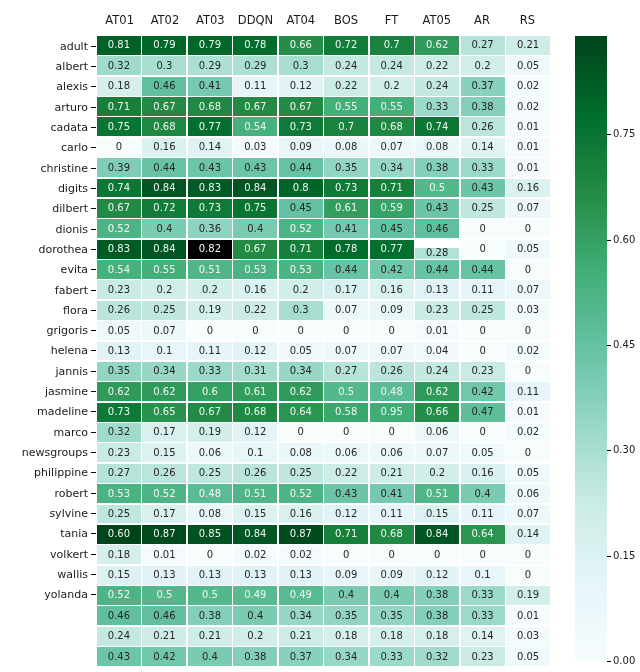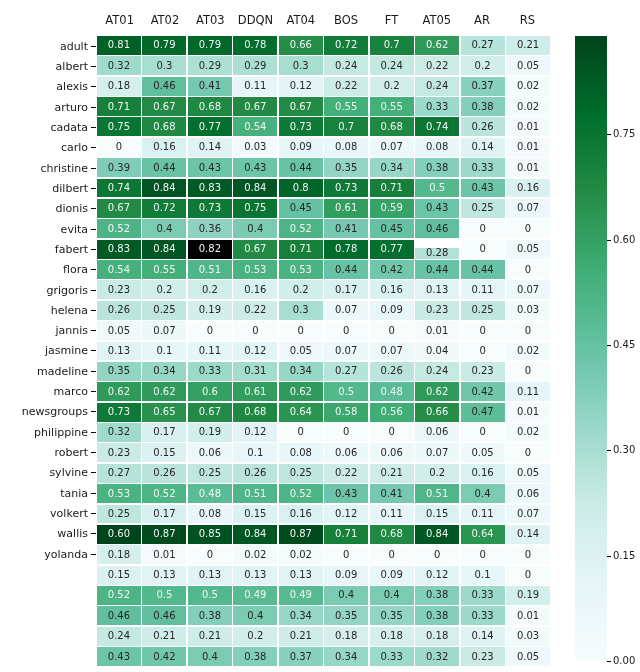--- a/index.html
+++ b/index.html
@@ -65,25 +65,33 @@
       </div>
       <div class="rlab">
         <span>carlo</span>
         <span class="tickdash"></span>
       </div>
       <div class="rlab">
         <span>christine</span>
         <span class="tickdash"></span>
       </div>
       <div class="rlab">
+        <span>digits</span>
+        <span class="tickdash"></span>
+      </div>
+      <div class="rlab">
         <span>dilbert</span>
         <span class="tickdash"></span>
       </div>
       <div class="rlab">
         <span>dionis</span>
+        <span class="tickdash"></span>
+      </div>
+      <div class="rlab">
+        <span>dorothea</span>
         <span class="tickdash"></span>
       </div>
       <div class="rlab">
         <span>evita</span>
         <span class="tickdash"></span>
       </div>
       <div class="rlab">
         <span>fabert</span>
         <span class="tickdash"></span>
       </div>
@@ -328,21 +336,21 @@
       <div class="cell" style="background: rgb(90, 188, 150); color: rgb(242, 247, 244);">0.48</div>
       <div class="cell" style="background: rgb(48, 154, 90); color: rgb(242, 247, 244);">0.62</div>
       <div class="cell" style="background: rgb(113, 199, 172); color: rgb(38, 38, 38);">0.42</div>
       <div class="cell" style="background: rgb(229, 245, 249); color: rgb(38, 38, 38);">0.11</div>
       <div class="cell" style="background: rgb(15, 122, 55); color: rgb(242, 247, 244);">0.73</div>
       <div class="cell" style="background: rgb(40, 145, 77); color: rgb(242, 247, 244);">0.65</div>
       <div class="cell" style="background: rgb(34, 138, 68); color: rgb(242, 247, 244);">0.67</div>
       <div class="cell" style="background: rgb(31, 136, 66); color: rgb(242, 247, 244);">0.68</div>
       <div class="cell" style="background: rgb(42, 148, 81); color: rgb(242, 247, 244);">0.64</div>
       <div class="cell" style="background: rgb(59, 167, 108); color: rgb(242, 247, 244);">0.58</div>
-      <div class="cell" style="background: rgb(64, 173, 116); color: rgb(242, 247, 244);">0.56</div>
+      <div class="cell" style="background: rgb(64, 173, 116); color: rgb(242, 247, 244);">0.95</div>
       <div class="cell" style="background: rgb(37, 141, 72); color: rgb(242, 247, 244);">0.66</div>
       <div class="cell" style="background: rgb(94, 190, 154); color: rgb(38, 38, 38);">0.47</div>
       <div class="cell" style="background: rgb(245, 251, 253); color: rgb(38, 38, 38);">0.01</div>
       <div class="cell" style="background: rgb(159, 218, 205); color: rgb(38, 38, 38);">0.32</div>
       <div class="cell" style="background: rgb(216, 240, 239); color: rgb(38, 38, 38);">0.17</div>
       <div class="cell" style="background: rgb(211, 239, 236); color: rgb(38, 38, 38);">0.19</div>
       <div class="cell" style="background: rgb(227, 244, 248); color: rgb(38, 38, 38);">0.12</div>
       <div class="cell" style="background: rgb(247, 252, 253); color: rgb(38, 38, 38);">0</div>
       <div class="cell" style="background: rgb(247, 252, 253); color: rgb(38, 38, 38);">0</div>
       <div class="cell" style="background: rgb(247, 252, 253); color: rgb(38, 38, 38);">0</div>

